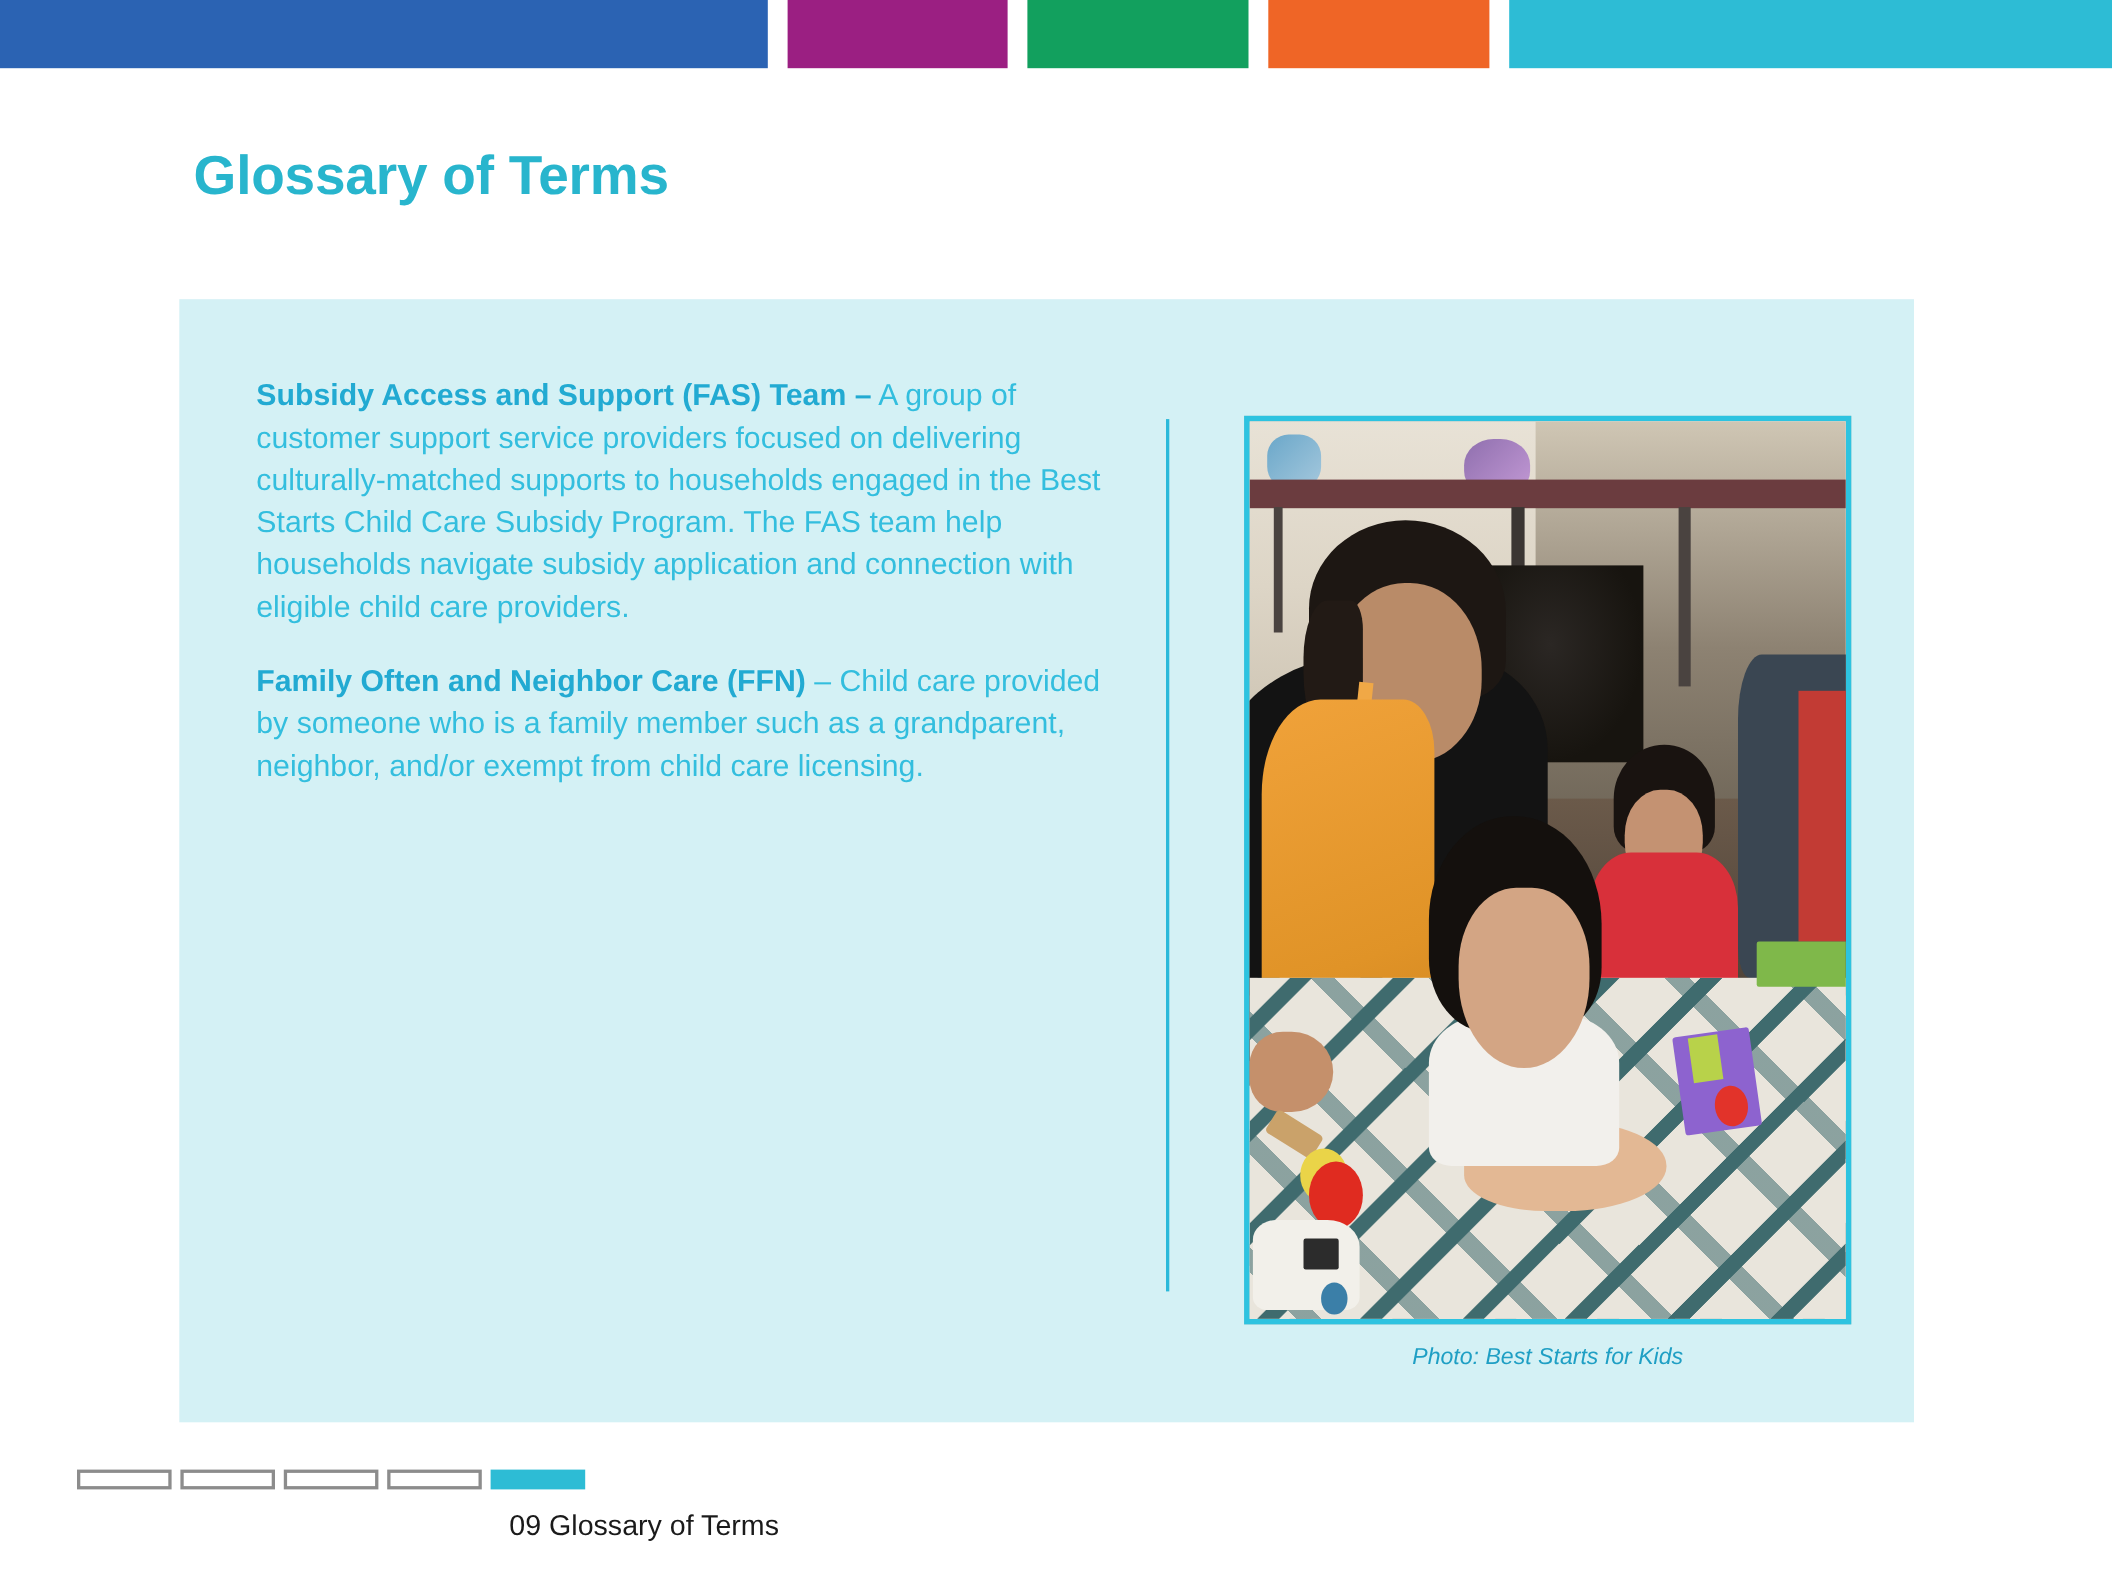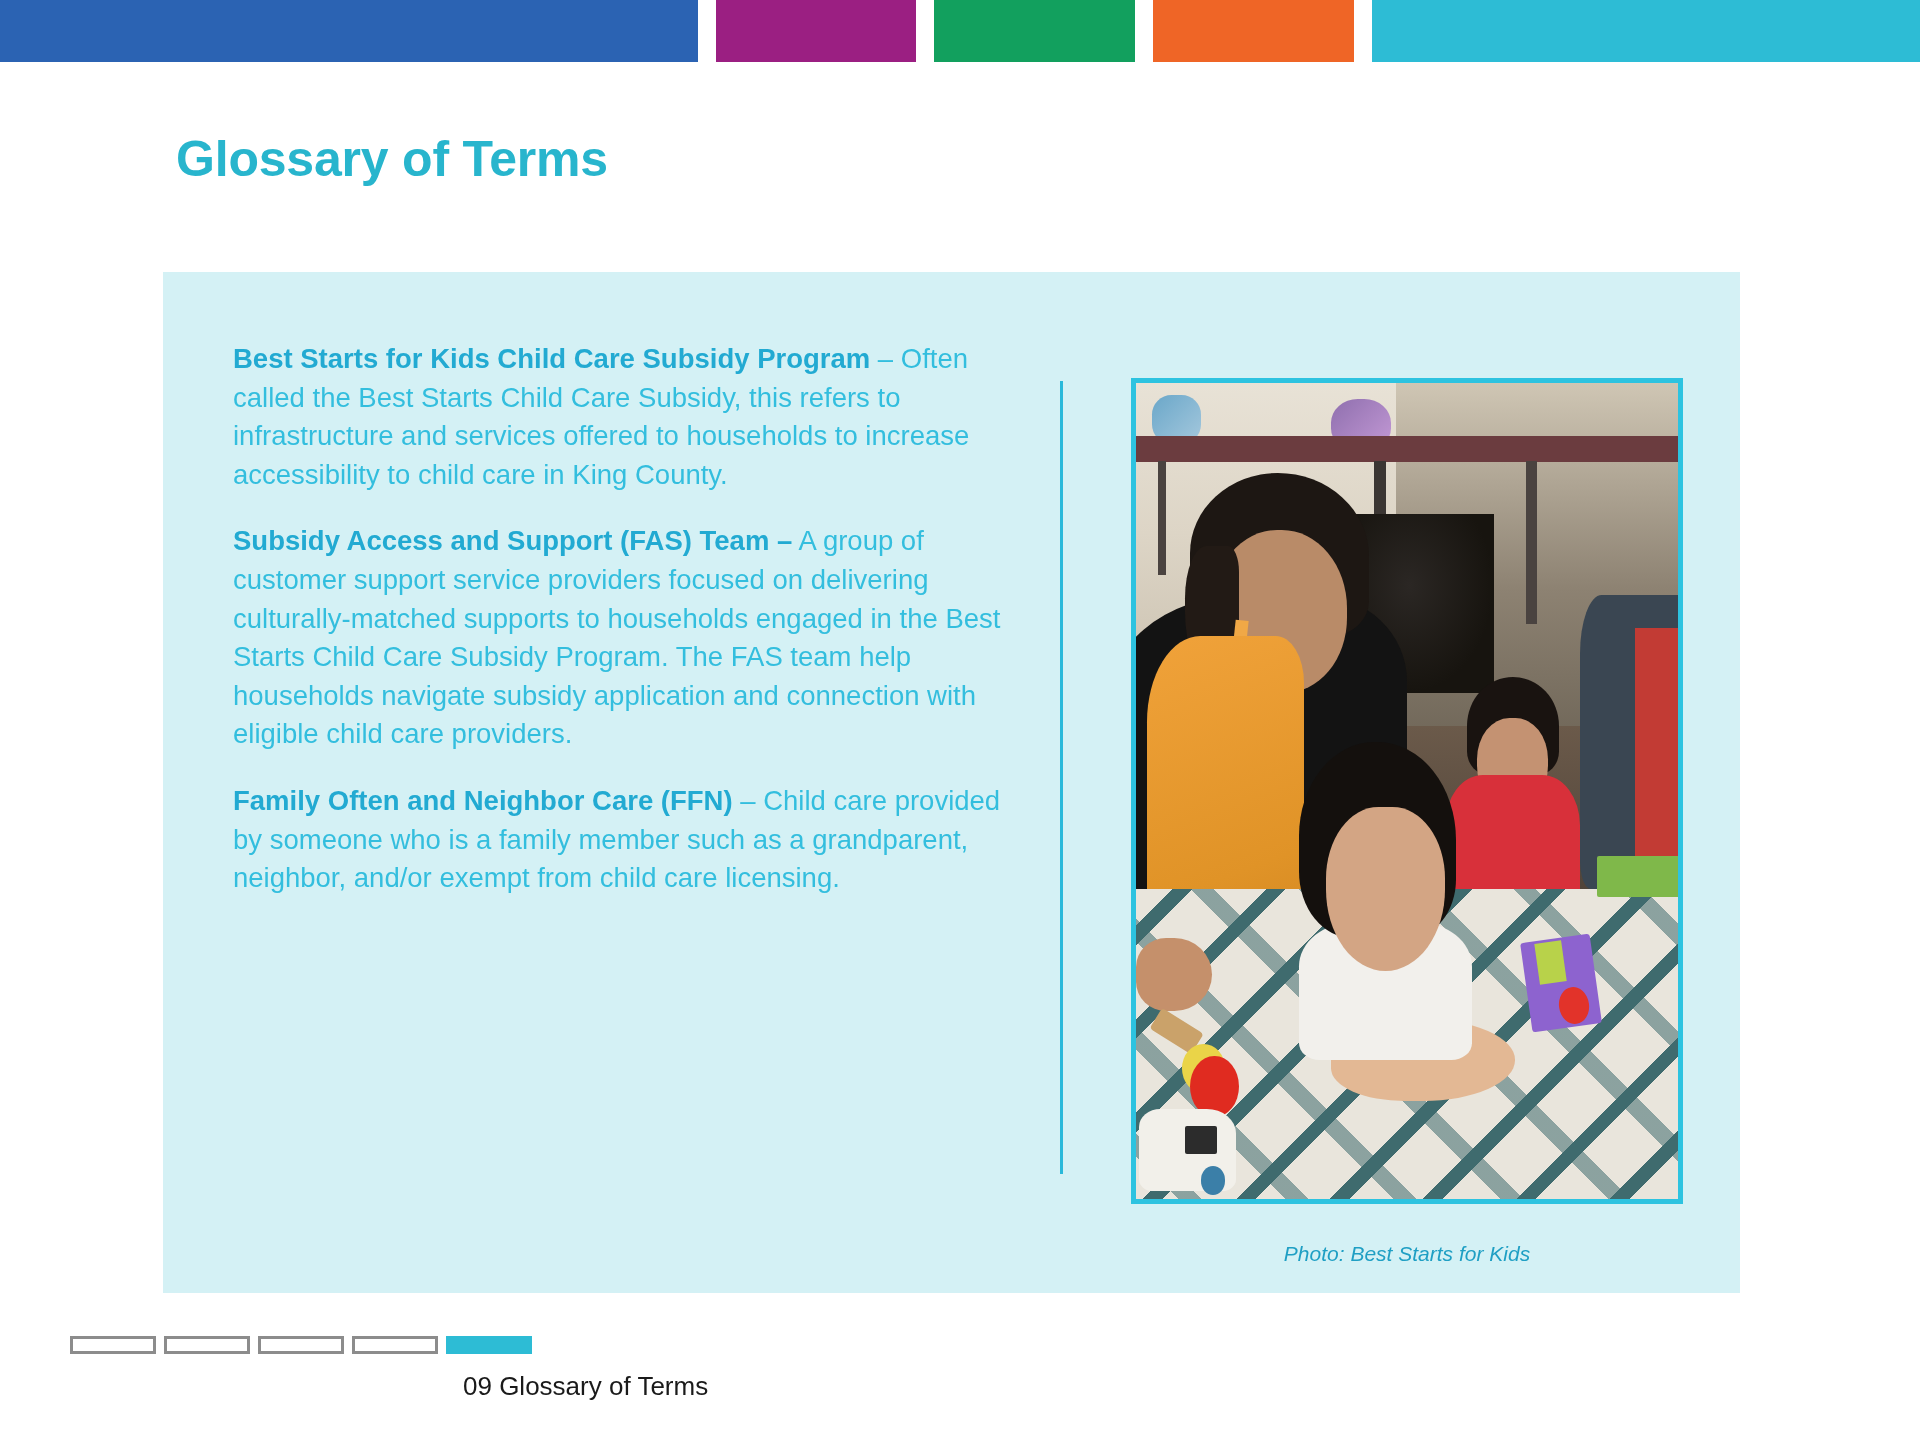--- a/index.html
+++ b/index.html
@@ -208,21 +208,20 @@
   .photo-caption {
     position: absolute;
     left: 1131px;
     top: 1222px;
     width: 552px;
     text-align: center;
     font-style: italic;
     font-size: 21px;
     color: #1f9fc4;
     font-family: "Liberation Sans", sans-serif;
-    margin-top: 20px;
   }
 
   
   .progress {
     position: absolute;
     left: 70px;
     top: 1336px;
     display: flex;
     gap: 8px;
   }
@@ -253,23 +252,20 @@
   <div class="seg seg-green"></div>
   <div class="seg seg-orange"></div>
   <div class="seg seg-teal"></div>
 </div>
 
 <h1 class="slide-title">Glossary of Terms</h1>
 
 <div class="panel"></div>
 
 <div class="terms">
-  <p class="term-entry">
-    <span class="term-name">Best Starts for Kids Child Care Subsidy Program</span><span class="term-def"> – Often called the Best Starts Child Care Subsidy, this refers to infrastructure and services offered to households to increase accessibility to child care in King County.</span>
-  </p>
   <p class="term-entry">
     <span class="term-name">Subsidy Access and Support (FAS) Team –</span><span class="term-def"> A group of customer support service providers focused on delivering culturally-matched supports to households engaged in the Best Starts Child Care Subsidy Program. The FAS team help households navigate subsidy application and connection with eligible child care providers.</span>
   </p>
   <p class="term-entry">
     <span class="term-name">Family Often and Neighbor Care (FFN)</span><span class="term-def"> – Child care provided by someone who is a family member such as a grandparent, neighbor, and/or exempt from child care licensing.</span>
   </p>
 </div>
 
 <div class="divider"></div>
 

